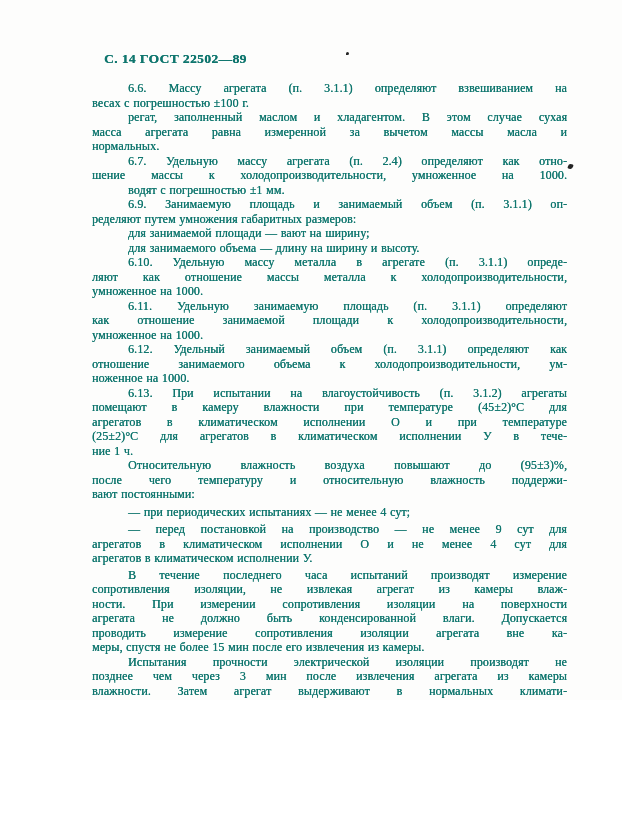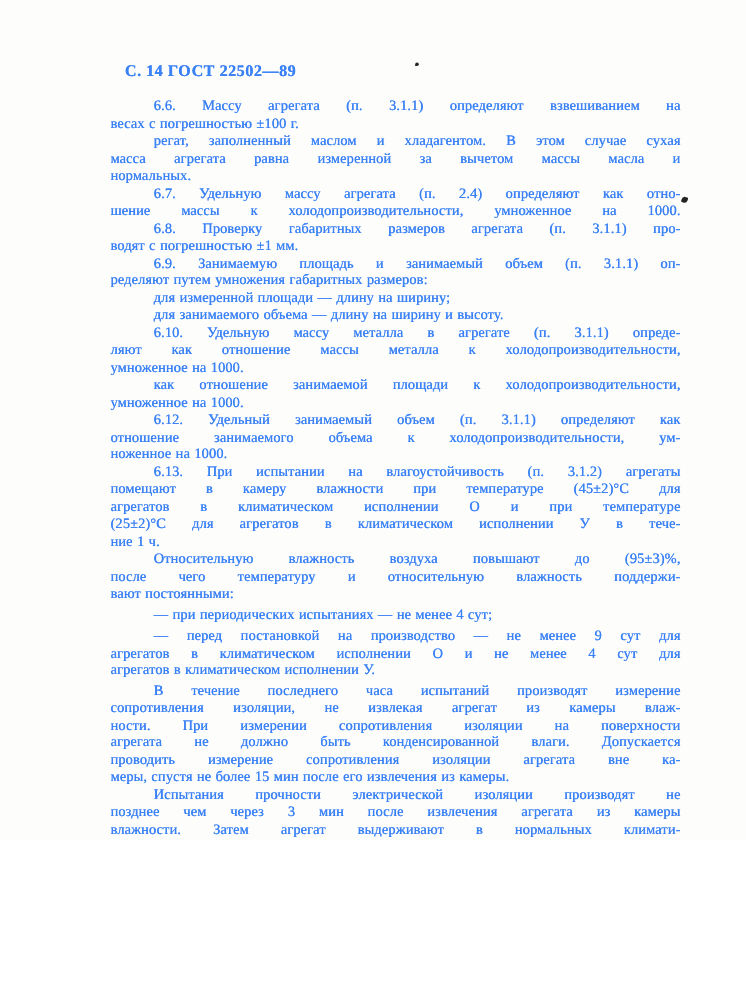--- a/index.html
+++ b/index.html
@@ -7,21 +7,21 @@
     padding: 0;
     background: #ffffff;
   }
   .page {
     position: relative;
     width: 622px;
     height: 700px;
     background: #fdfdfc;
     overflow: hidden;
     font-family: "Liberation Serif", "DejaVu Serif", serif;
-    color: #3b82f6;
+    color: #0f766e;
   }
   .page-header {
     position: absolute;
     left: 104px;
     top: 51px;
     font-size: 13.5px;
     font-weight: bold;
     letter-spacing: 0.4px;
     white-space: nowrap;
     text-shadow: 0.2px 0 0 currentColor;
@@ -79,39 +79,39 @@
       <div class="para">
         <div class="ln">регат, заполненный маслом и хладагентом. В этом случае сухая</div>
         <div class="ln">масса агрегата равна измеренной за вычетом массы масла и</div>
         <div class="ln left-last">нормальных.</div>
       </div>
       <div class="para">
         <div class="ln">6.7. Удельную массу агрегата (п. 2.4) определяют как отно-</div>
         <div class="ln">шение массы к холодопроизводительности, умноженное на 1000.</div>
       </div>
       <div class="para">
-        <div class="ln">6.8. Проверку габаритных размеров агрегата (п. 3.1.1) про-</div>
         <div class="ln left-last">водят с погрешностью ±1 мм.</div>
       </div>
       <div class="para">
         <div class="ln">6.9. Занимаемую площадь и занимаемый объем (п. 3.1.1) оп-</div>
         <div class="ln left-last">ределяют путем умножения габаритных размеров:</div>
       </div>
       <div class="para">
-        <div class="ln left-last">для измеренной площади — длину на ширину;</div>
+        <div class="ln left-last">для занимаемой площади — вают на ширину;</div>
       </div>
       <div class="para">
         <div class="ln left-last">для занимаемого объема — длину на ширину и высоту.</div>
       </div>
       <div class="para">
         <div class="ln">6.10. Удельную массу металла в агрегате (п. 3.1.1) опреде-</div>
         <div class="ln">ляют как отношение массы металла к холодопроизводительности,</div>
         <div class="ln left-last">умноженное на 1000.</div>
       </div>
       <div class="para">
+        <div class="ln">6.11. Удельную занимаемую площадь (п. 3.1.1) определяют</div>
         <div class="ln">как отношение занимаемой площади к холодопроизводительности,</div>
         <div class="ln left-last">умноженное на 1000.</div>
       </div>
       <div class="para">
         <div class="ln">6.12. Удельный занимаемый объем (п. 3.1.1) определяют как</div>
         <div class="ln">отношение занимаемого объема к холодопроизводительности, ум-</div>
         <div class="ln left-last">ноженное на 1000.</div>
       </div>
       <div class="para">
         <div class="ln">6.13. При испытании на влагоустойчивость (п. 3.1.2) агрегаты</div>

